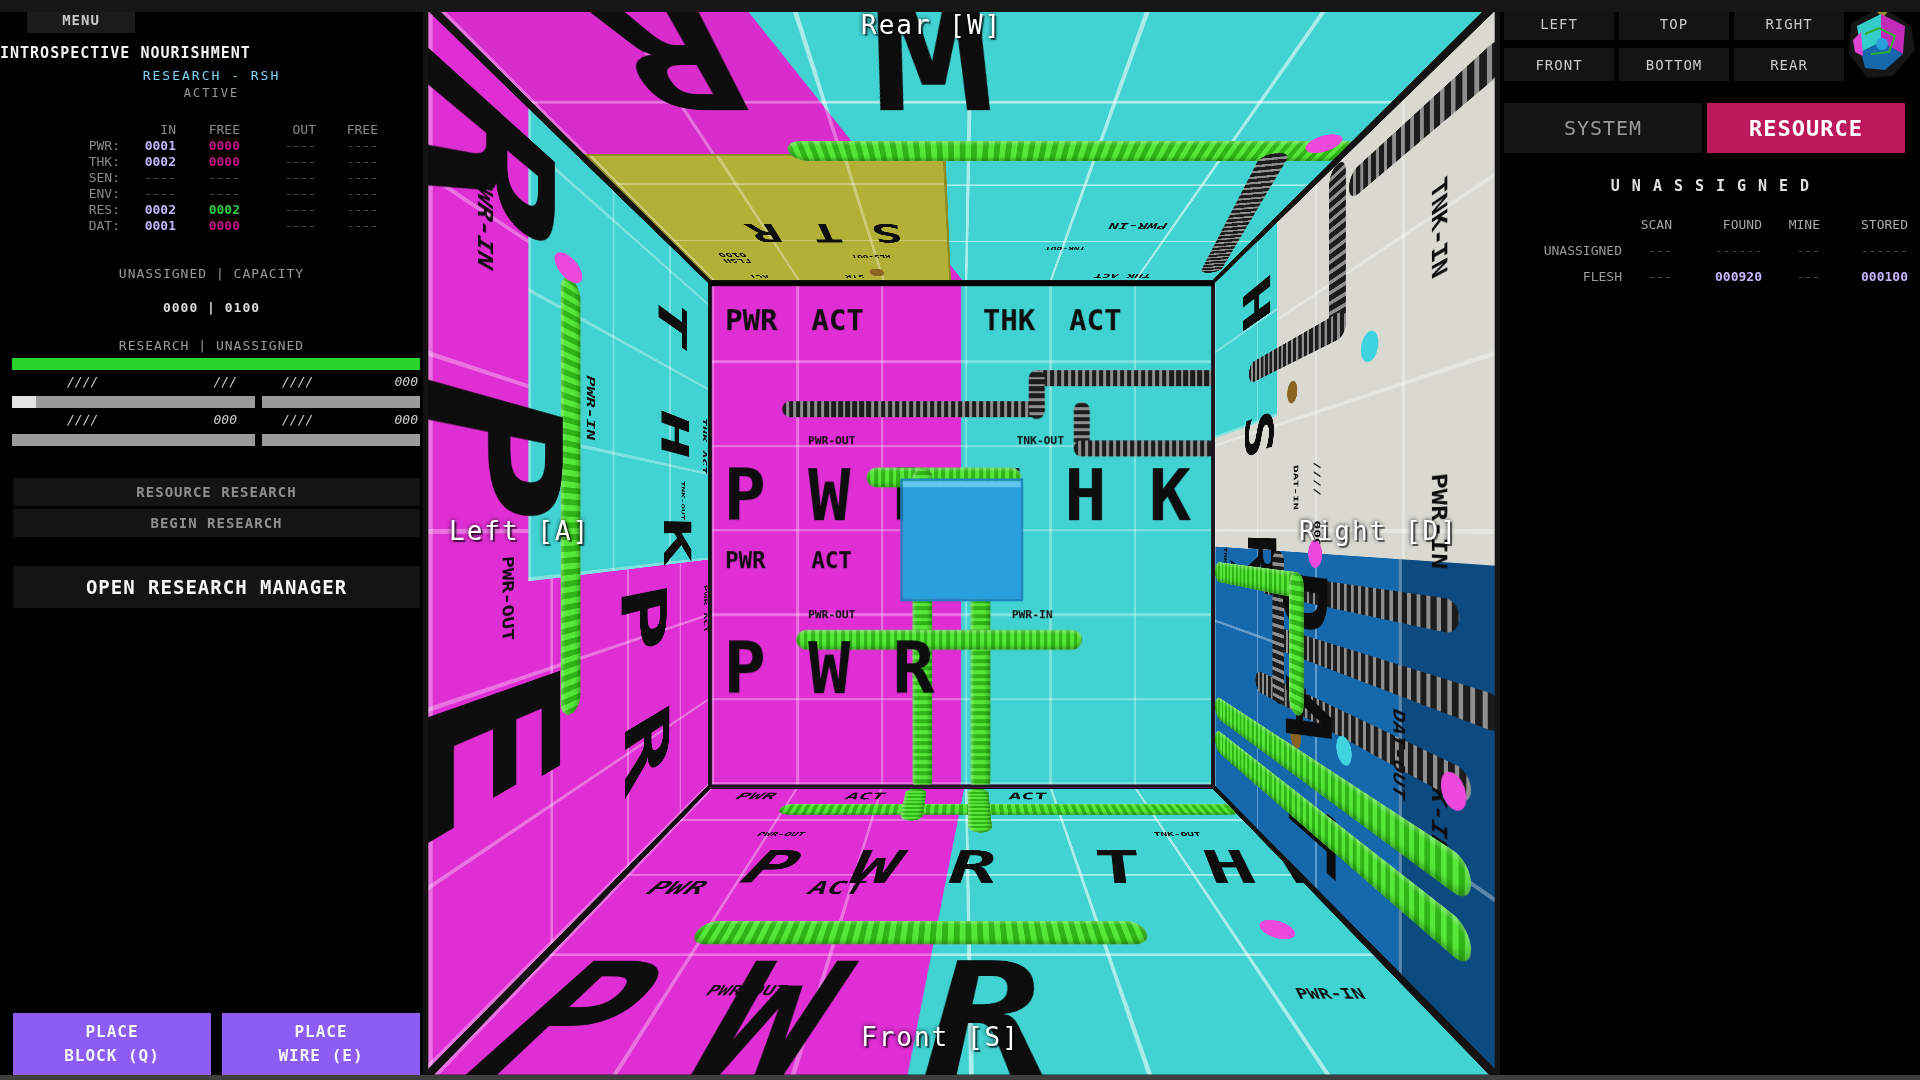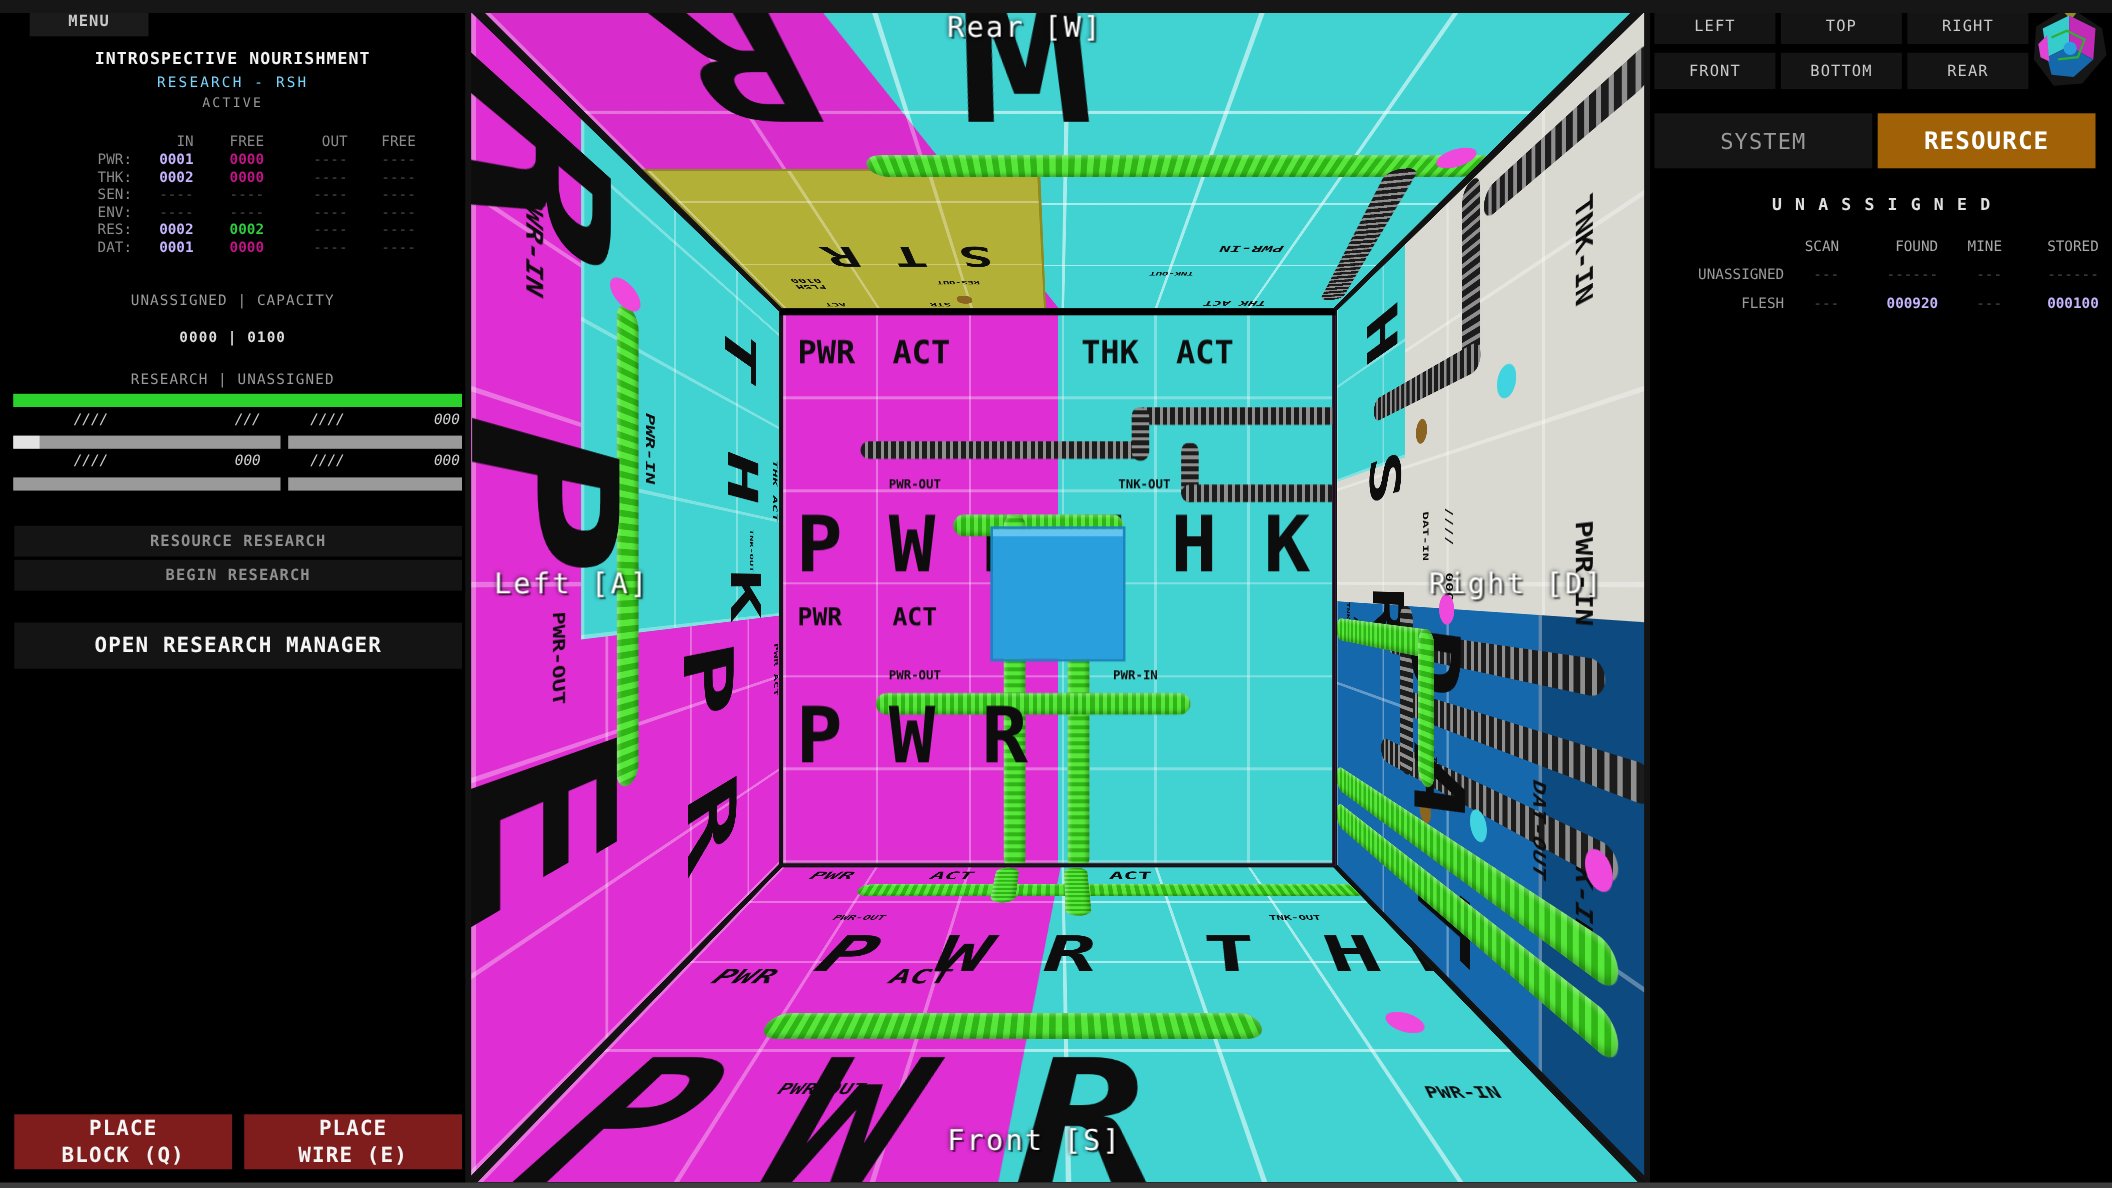--- a/index.html
+++ b/index.html
@@ -8,21 +8,21 @@
   #root { position:relative; width:1920px; height:1080px; background:#000; overflow:hidden; }
 
   
   .topstrip { position:absolute; left:0; top:0; width:1920px; height:12px; background:#161616; z-index:40; }
   .botstrip { position:absolute; left:0; top:1075px; width:1920px; height:5px; background:#3e3e3e; z-index:40; }
 
   
   .lpanel { position:absolute; left:0; top:0; width:423px; height:1080px; background:#000; z-index:30; color:#bbb; }
   .menu-btn { position:absolute; left:27px; top:6px; width:108px; height:27px; background:#1b1b1b; border:0;
               color:#c8c8c8; font:bold 14px "DejaVu Sans Mono",monospace; letter-spacing:1px; }
-  .ttl   { position:absolute; left:0; top:44px; width:423px; text-align:center; color:#f2f2f2; font-weight:bold; font-size:15px; letter-spacing:1px; }
+  .ttl   { position:absolute; left:0; top:44px; width:423px; text-align:left; color:#f2f2f2; font-weight:bold; font-size:15px; letter-spacing:1px; }
   .sttl  { position:absolute; left:0; top:68px; width:423px; text-align:center; color:#7dd3fc; font-size:13px; letter-spacing:2px; }
   .stat  { position:absolute; left:0; top:86px; width:423px; text-align:center; color:#9a9a9a; font-size:12px; letter-spacing:2px; }
 
   .iotable { position:absolute; left:36px; top:122px; width:350px; display:grid;
              grid-template-columns:84px 56px 64px 76px 62px; font-size:13px; line-height:16px; }
   .iotable span { text-align:right; white-space:pre; }
   .io-h  { color:#8a8a8a; }
   .io-l  { color:#8a8a8a; }
   .v-w   { color:#c4b5fd; font-weight:bold; }
   .v-dim { color:#4f4f4f; }
@@ -44,34 +44,34 @@
   .meter-bar  { height:12px; background:#9a9a9a; margin-top:2px; position:relative; overflow:hidden; }
   .meter-fill { position:absolute; left:0; top:0; bottom:0; background:#e3e3e3; }
   .f10 { width:10%; } .f0 { width:0; }
 
   .pbtn { position:absolute; background:#141414; border:0; color:#8f8f8f;
           font:bold 14px "DejaVu Sans Mono",monospace; letter-spacing:1px; }
   .b-unassign { left:13px; top:478px; width:407px; height:28px; }
   .b-begin    { left:13px; top:509px; width:407px; height:28px; }
   .b-manager  { left:13px; top:566px; width:407px; height:42px; color:#f5f5f5; font-size:19px; }
   .b-destroy  { left:13px; top:983px; width:407px; height:26px; }
-  .b-place    { top:1013px; height:50px; width:198px; color:#f5f5f5; font-size:19px; line-height:24px; background:#7f1d1d; }
+  .b-place    { top:1013px; height:62px; width:198px; color:#f5f5f5; font-size:16px; line-height:24px; background:#8b5cf6; }
   .b-pblock   { left:13px; }  .b-pwire { left:222px; }
 
   
   .rpanel { position:absolute; left:1500px; top:0; width:420px; height:1080px; background:#000; z-index:30; }
   .vbtn { position:absolute; height:33px; width:110px; background:#141414; border:0; color:#c9c9c9;
           font:14px "DejaVu Sans Mono",monospace; letter-spacing:1px; }
   .vb0 {left:4px;top:7px;} .vb1 {left:119px;top:7px;} .vb2 {left:234px;top:7px;}
   .vb3 {left:4px;top:48px;} .vb4 {left:119px;top:48px;} .vb5 {left:234px;top:48px;}
   .gem { position:absolute; left:345px; top:4px; width:72px; height:76px; }
   .tab { position:absolute; top:103px; height:50px; background:#151515; border:0;
          font-family:"DejaVu Sans Mono",monospace; letter-spacing:1px; }
   .tab-system   { left:4px;  width:198px; color:#9a9a9a; font-size:20px; }
-  .tab-resource { left:207px; width:198px; color:#ffffff; font-size:22px; font-weight:bold; background:#a16207; }
+  .tab-resource { left:207px; width:198px; color:#ffffff; font-size:22px; font-weight:bold; background:#be185d; }
   .mat-title { position:absolute; left:0; top:177px; width:420px; text-align:center; color:#e0e0e0;
                font-size:15px; letter-spacing:12px; font-weight:bold; text-indent:12px; }
   .mattable { position:absolute; left:2px; top:212px; width:408px; display:grid;
               grid-template-columns:120px 50px 90px 58px 88px; font-size:13px; line-height:26px; }
   .mattable span { text-align:right; white-space:pre; }
   .mat-h { color:#a8a8a8; }
   .mat-l { color:#9a9a9a; }
 
   
   .scene { position:absolute; left:423px; top:0; width:1077px; height:1080px; overflow:hidden; background:#000;

